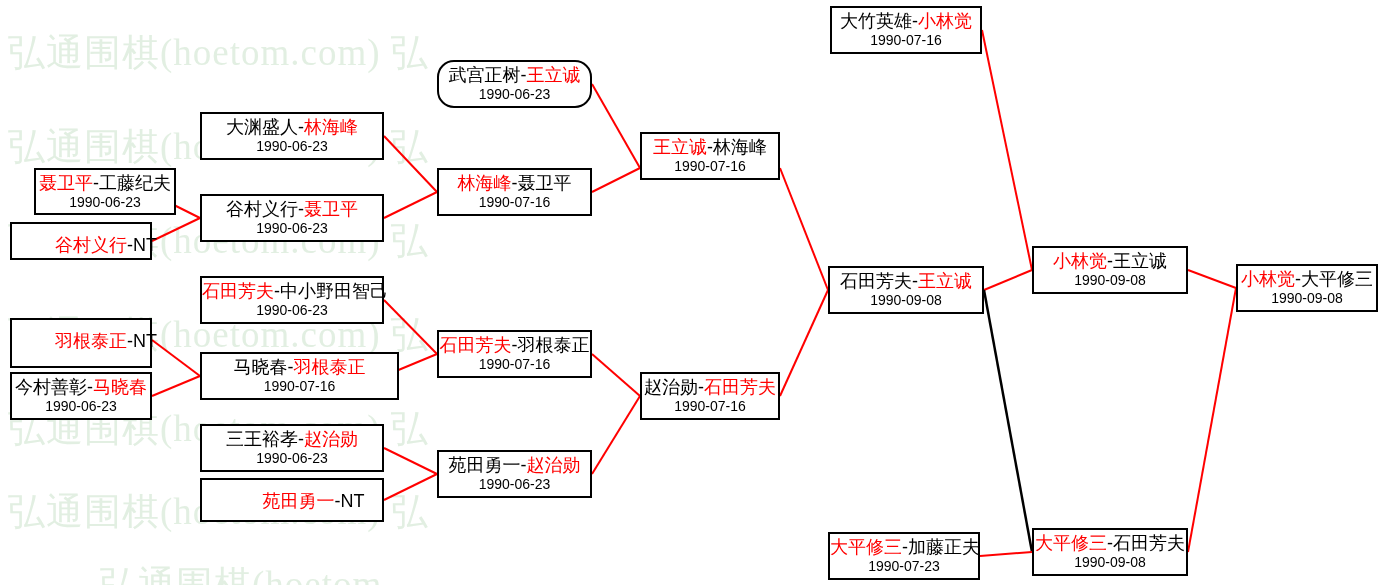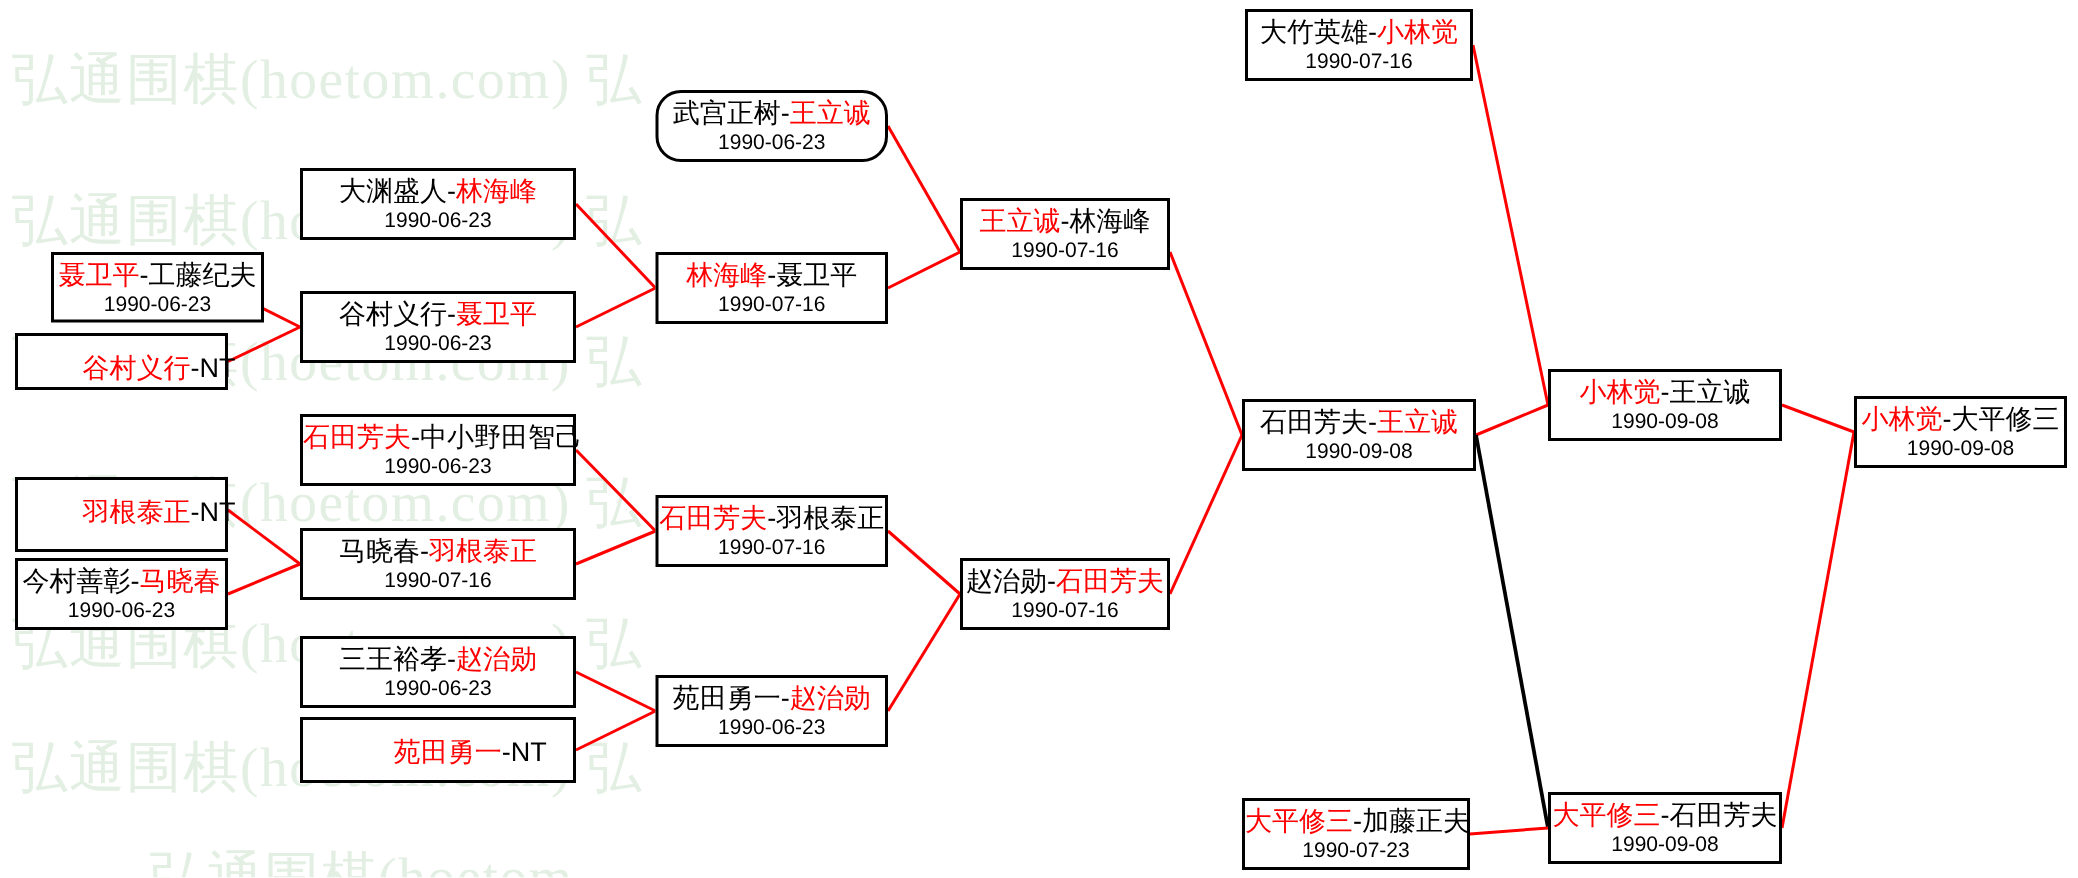--- a/index.html
+++ b/index.html
@@ -145,21 +145,21 @@
         <div class="line1"><span class="win">石田芳夫</span><span class="lose">-</span><span class="lose">中小野田智己</span></div>
         <div class="line2">1990-06-23</div>
       </div>
       <div class="node single" style="left: 10px; top: 318px; width: 142px; height: 50px;">
         <div class="line1"><span class="win">羽根泰正</span><span class="lose">-</span><span class="lose">NT</span></div>
       </div>
       <div class="node" style="left: 10px; top: 372px; width: 142px; height: 48px;">
         <div class="line1"><span class="lose">今村善彰</span><span class="lose">-</span><span class="win">马晓春</span></div>
         <div class="line2">1990-06-23</div>
       </div>
-      <div class="node" style="left: 200px; top: 352px; width: 184px; height: 48px;">
+      <div class="node" style="left: 200px; top: 352px; width: 199px; height: 48px;">
         <div class="line1"><span class="lose">马晓春</span><span class="lose">-</span><span class="win">羽根泰正</span></div>
         <div class="line2">1990-07-16</div>
       </div>
       <div class="node" style="left: 437px; top: 330px; width: 155px; height: 48px;">
         <div class="line1"><span class="win">石田芳夫</span><span class="lose">-</span><span class="lose">羽根泰正</span></div>
         <div class="line2">1990-07-16</div>
       </div>
       <div class="node" style="left: 200px; top: 424px; width: 184px; height: 48px;">
         <div class="line1"><span class="lose">三王裕孝</span><span class="lose">-</span><span class="win">赵治勋</span></div>
         <div class="line2">1990-06-23</div>

